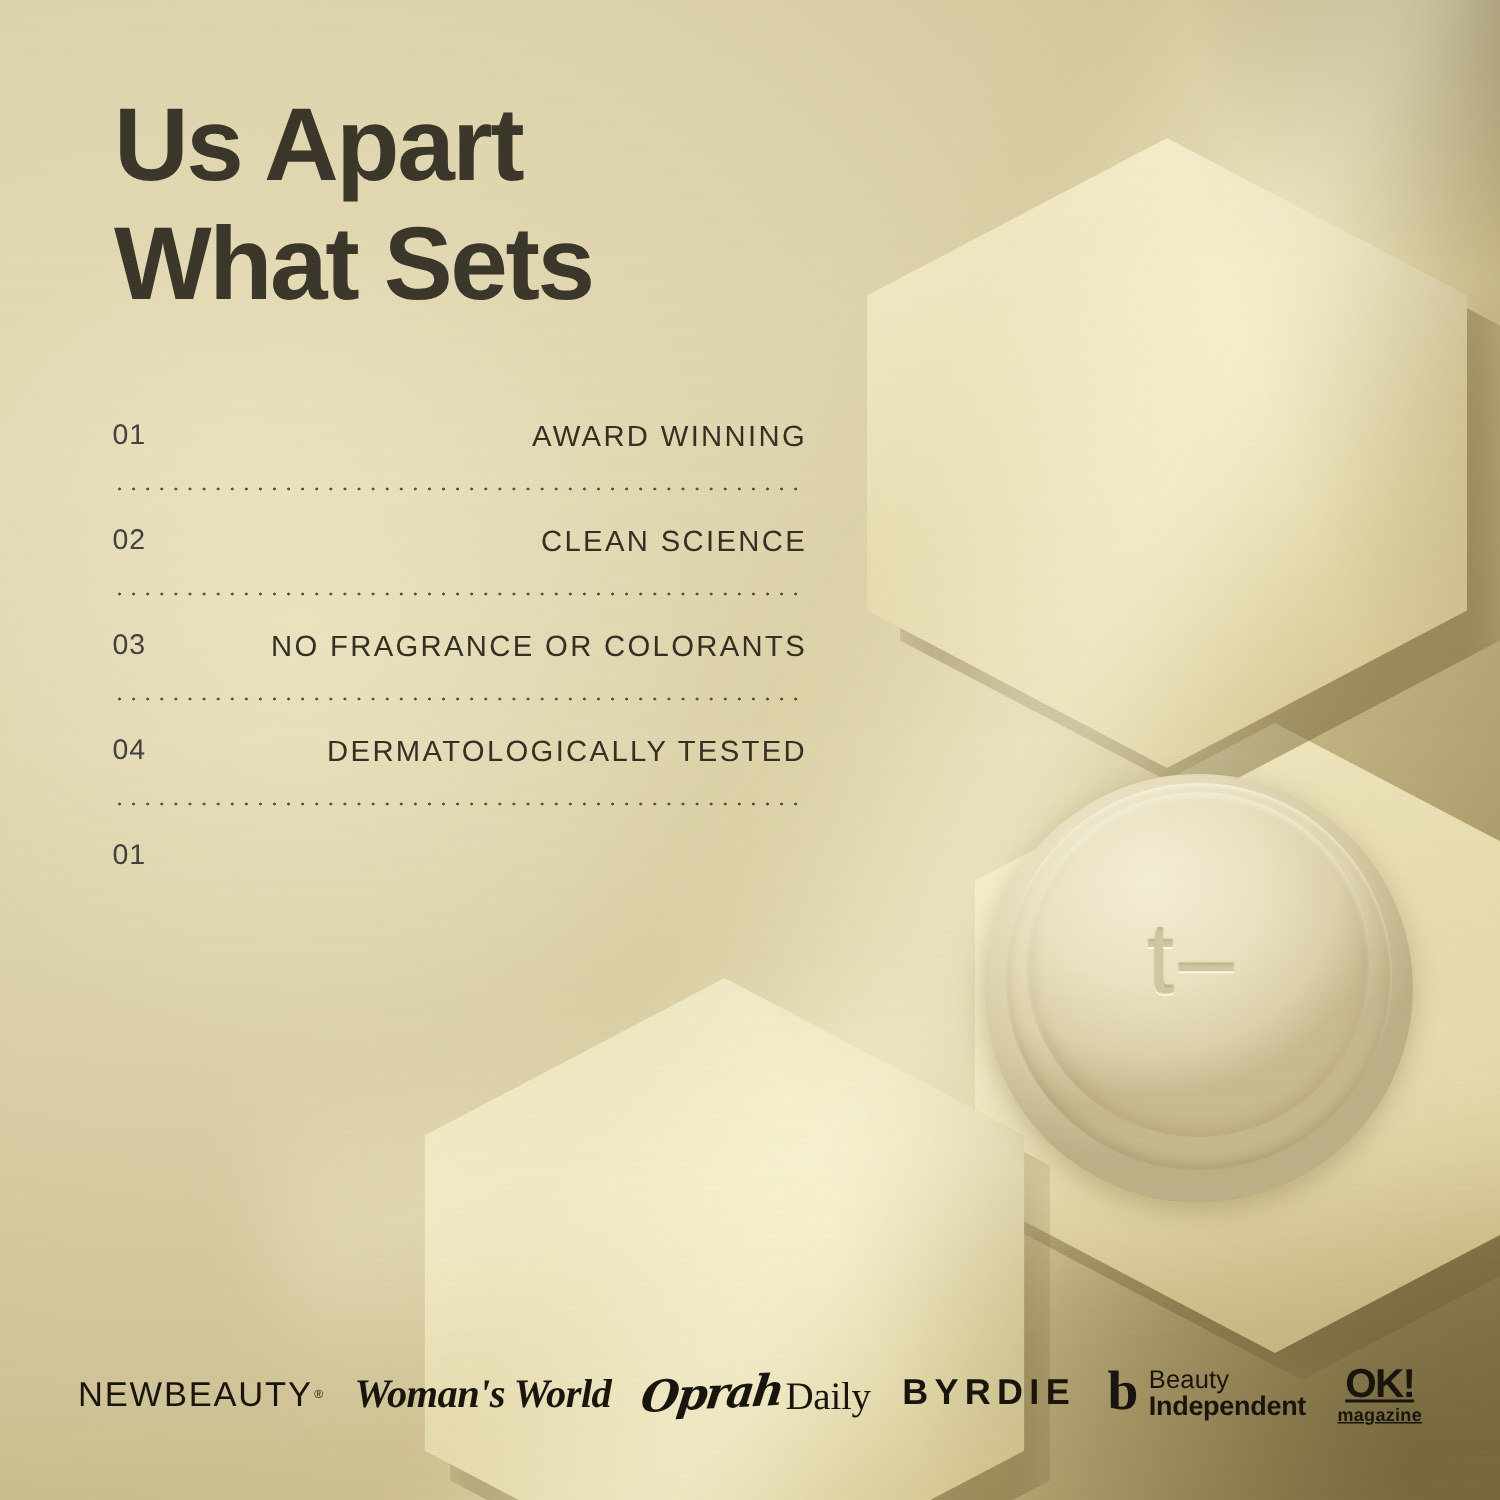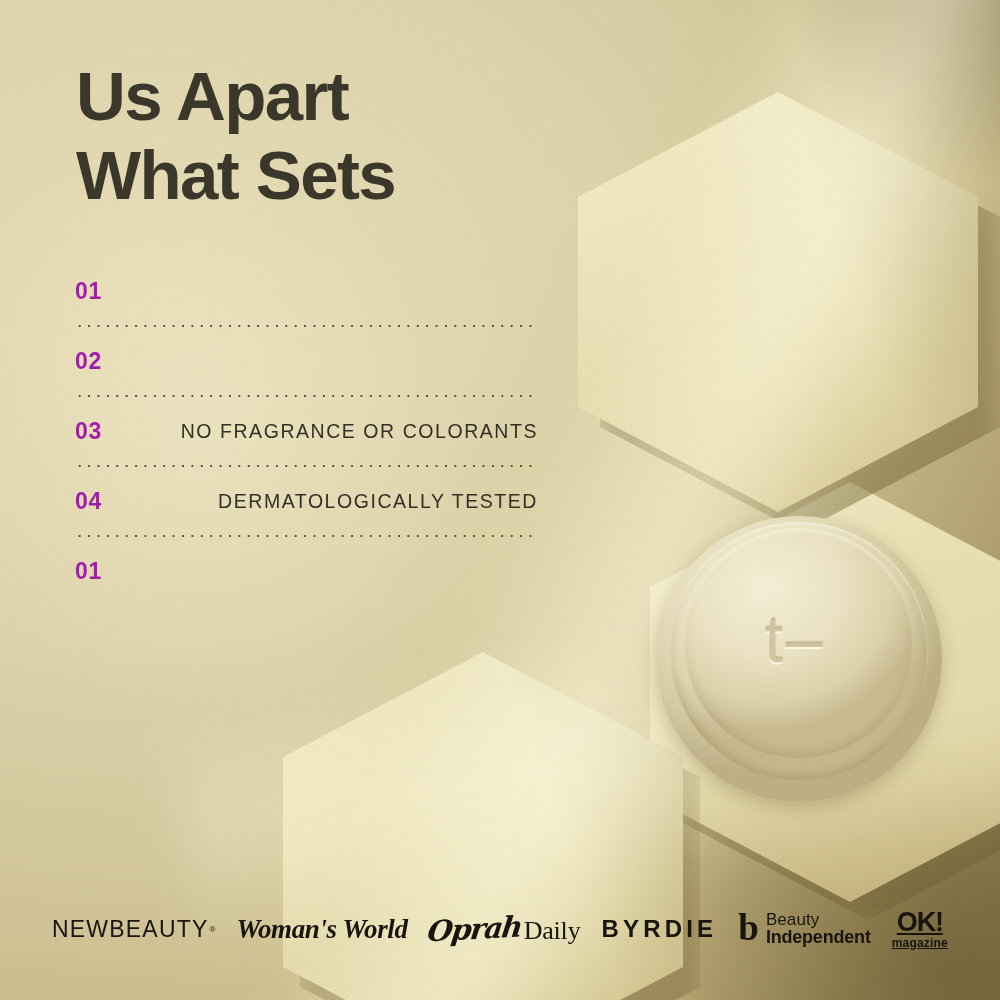--- a/index.html
+++ b/index.html
@@ -199,23 +199,23 @@
     width: 463px;
   }
   .feature-row {
     position: relative;
     height: 58px;
     display: flex;
     align-items: center;
     justify-content: space-between;
   }
   .feature-num {
-    color: #a21caf;
-    font-size: 23px;
-    font-weight: 700;
+    color: #404040;
+    font-size: 19px;
+    font-weight: 400;
     letter-spacing: 0.6px;
   }
   .feature-label {
     color: #332f24;
     font-size: 19.5px;
     font-weight: 500;
     letter-spacing: 1.55px;
     text-align: right;
     white-space: nowrap;
   }
@@ -329,25 +329,27 @@
 
   <h1 id="headline">
     <span class="hl-line">Us Apart</span>
     <span class="hl-line">What Sets</span>
   </h1>
 
   <div id="feature-list">
 
     <div class="feature-row">
       <span class="feature-num">01</span>
+      <span class="feature-label">AWARD WINNING</span>
     </div>
     <div class="feature-divider"></div>
 
     <div class="feature-row">
       <span class="feature-num">02</span>
+      <span class="feature-label">CLEAN SCIENCE</span>
     </div>
     <div class="feature-divider"></div>
 
     <div class="feature-row">
       <span class="feature-num">03</span>
       <span class="feature-label">NO FRAGRANCE OR COLORANTS</span>
     </div>
     <div class="feature-divider"></div>
 
     <div class="feature-row">

